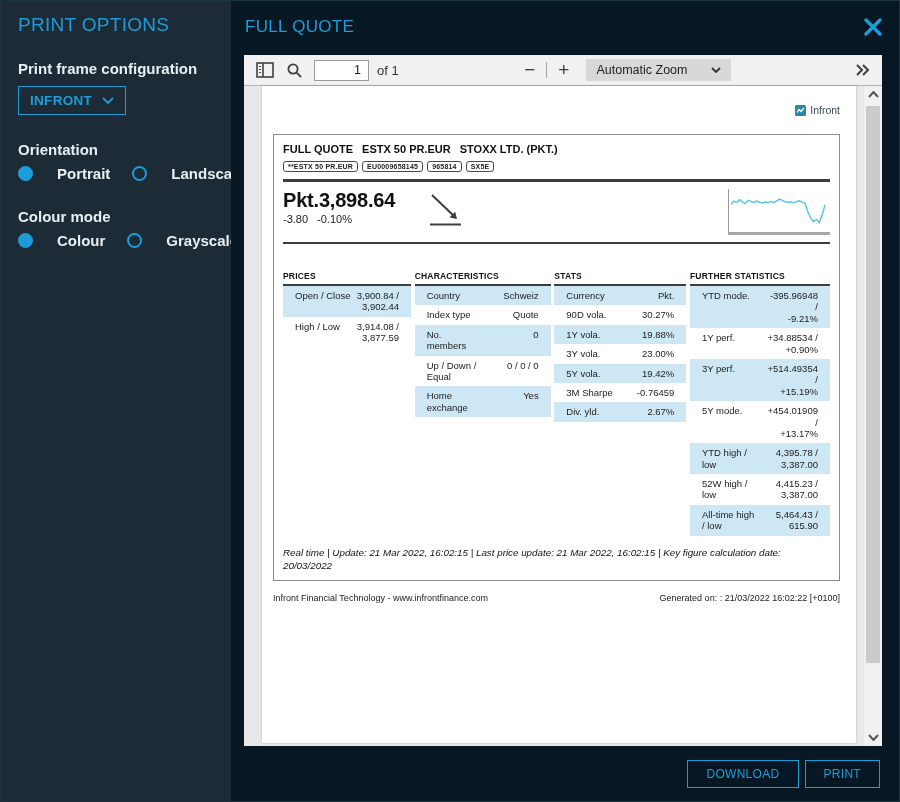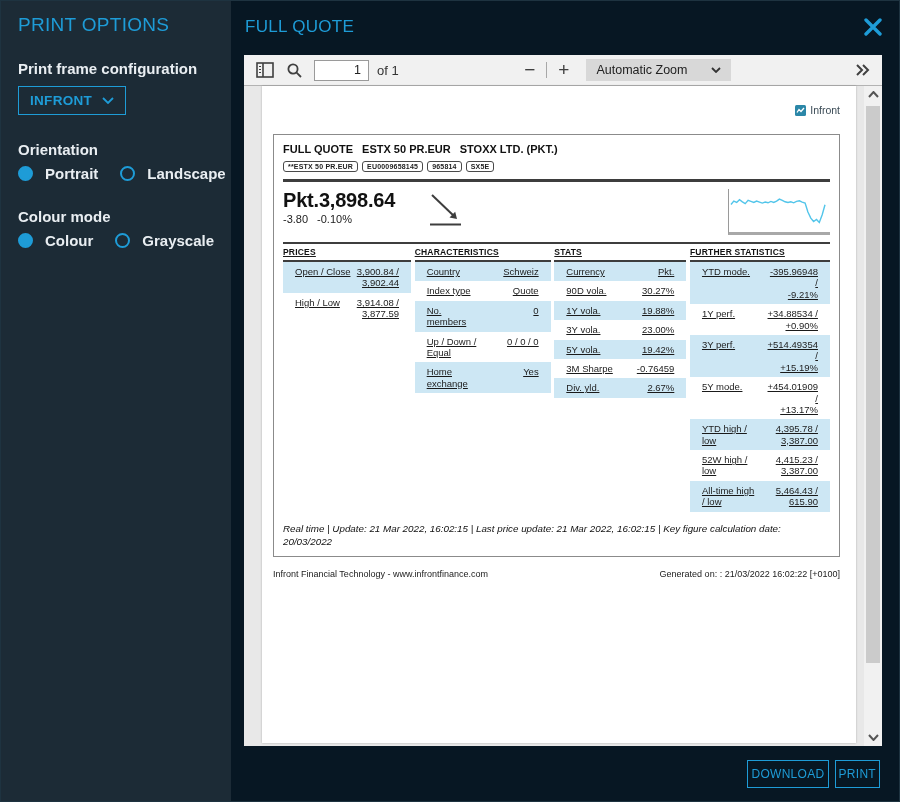--- a/index.html
+++ b/index.html
@@ -9,21 +9,21 @@
 
   
   .sidebar { width:230px; flex:0 0 230px; background:#1c2b36; padding:13px 17px; }
   .sidebar-title { color:#1e9cd7; font-size:19px; font-weight:400; letter-spacing:.3px; margin-bottom:24px; }
   .field-label { color:#e9eef2; font-size:15px; font-weight:700; margin-bottom:9px; }
   .dropdown { display:inline-flex; align-items:center; gap:10px; background:transparent;
     border:1px solid #1e9cd7; color:#1e9cd7; font-family:inherit; font-size:13.5px; font-weight:700;
     padding:6px 11px; cursor:pointer; letter-spacing:.3px; }
   .group { margin-top:26px; }
   .radio-row { display:flex; align-items:center; gap:22px; margin-top:2px; }
-  .radio-item { display:flex; align-items:center; gap:12px; cursor:pointer; }
+  .radio-item { display:flex; align-items:center; gap:24px; cursor:pointer; }
   .radio { width:15px; height:15px; border-radius:50%; border:2px solid #1e9cd7; }
   .radio.on { background:#1e9cd7; border-color:#1e9cd7; }
   .radio-label { color:#e9eef2; font-size:15px; font-weight:700; }
 
   
   .main { flex:1; display:flex; flex-direction:column; background:#071723; }
   .dlg-header { height:52px; display:flex; align-items:center; justify-content:space-between; padding:0 17px 0 14px; }
   .dlg-title { color:#1e9cd7; font-size:17px; font-weight:400; letter-spacing:.3px; }
   .close-btn { background:none; border:none; cursor:pointer; line-height:0; }
 
@@ -50,41 +50,41 @@
   .qtitle { font-size:11px; font-weight:700; color:#111; display:flex; gap:9px; flex-wrap:wrap; }
   .chips { display:flex; gap:4px; margin-top:6px; }
   .chip { border:1px solid #4a4a4a; border-radius:3px; padding:1px 4px; font-size:7px; font-weight:700; color:#222; letter-spacing:.2px; }
   .rule { height:2.5px; background:#3d3d3d; margin-top:7px; }
   .price-row { display:flex; align-items:flex-start; margin:7px 0 2px; }
   .price { font-size:20px; font-weight:700; color:#111; letter-spacing:-.2px; }
   .change { font-size:11px; color:#222; margin-top:1px; display:flex; gap:9px; }
   .trend-arrow { margin-left:30px; margin-top:2px; }
   .spark { margin-left:auto; width:102px; height:46px; border-left:1.5px solid #9a9a9a; border-bottom:3px solid #a8a8a8; padding-top:3px; }
 
-  .qtable { display:flex; justify-content:space-between; margin-top:0;text-decoration:underline; }
+  .qtable { display:flex; justify-content:space-between; margin-top:24px; }
   .qcol { display:flex; flex-direction:column; }
   .qcol.c1 { flex:0 0 128px; } .qcol.c2 { flex:0 0 136px; } .qcol.c3 { flex:0 0 132px; } .qcol.c4 { flex:0 0 140px; }
   .qhead { font-size:8.5px; font-weight:700; color:#111; letter-spacing:.2px; padding:3px 0 3px;
     border-bottom:2px solid #3d3d3d; }
   .qrow { display:flex; justify-content:space-between; gap:4px; padding:4px 12px; font-size:9.5px; line-height:1.2; }
   .qrow.hl { background:#cde7f4; }
   .ql { color:#1c1c1c; white-space:pre-line; text-align:left; }
   .qv { color:#1c1c1c; white-space:pre-line; text-align:right; }
 
   .footnote { font-style:italic; font-size:9.8px; color:#111; margin-top:10px; line-height:1.35; }
   .page-footer { display:flex; justify-content:space-between; margin-top:12px; font-size:9px; color:#222;gap:32px; }
 
   .scrollbar { margin-left:auto; width:18px; flex:0 0 18px; background:#f1f1f1; display:flex; flex-direction:column; align-items:center; }
   .scroll-arrow { width:18px; height:17px; display:flex; align-items:center; justify-content:center; cursor:pointer; background:none; border:none; }
   .scroll-track { flex:1; width:18px; position:relative; }
   .scroll-thumb { position:absolute; top:3px; left:2px; width:14px; height:89%; background:#cbcbcb; cursor:grab; }
 
   .bottom-bar { height:55px; flex:0 0 55px; display:flex; align-items:center; justify-content:flex-end; gap:6px; padding-right:19px; }
   .cy-btn { background:transparent; border:1px solid #1e9cd7; color:#1e9cd7; font-family:inherit;
-    font-size:12px; letter-spacing:.3px; padding:6px 3px; cursor:pointer; }
+    font-size:12px; letter-spacing:.3px; padding:6px 18px; cursor:pointer; }
 </style>
 </head>
 <body>
 
 <div class="frame">
 
   <aside class="sidebar">
     <h1 class="sidebar-title">PRINT OPTIONS</h1>
 
     <div class="field-label">Print frame configuration</div>

